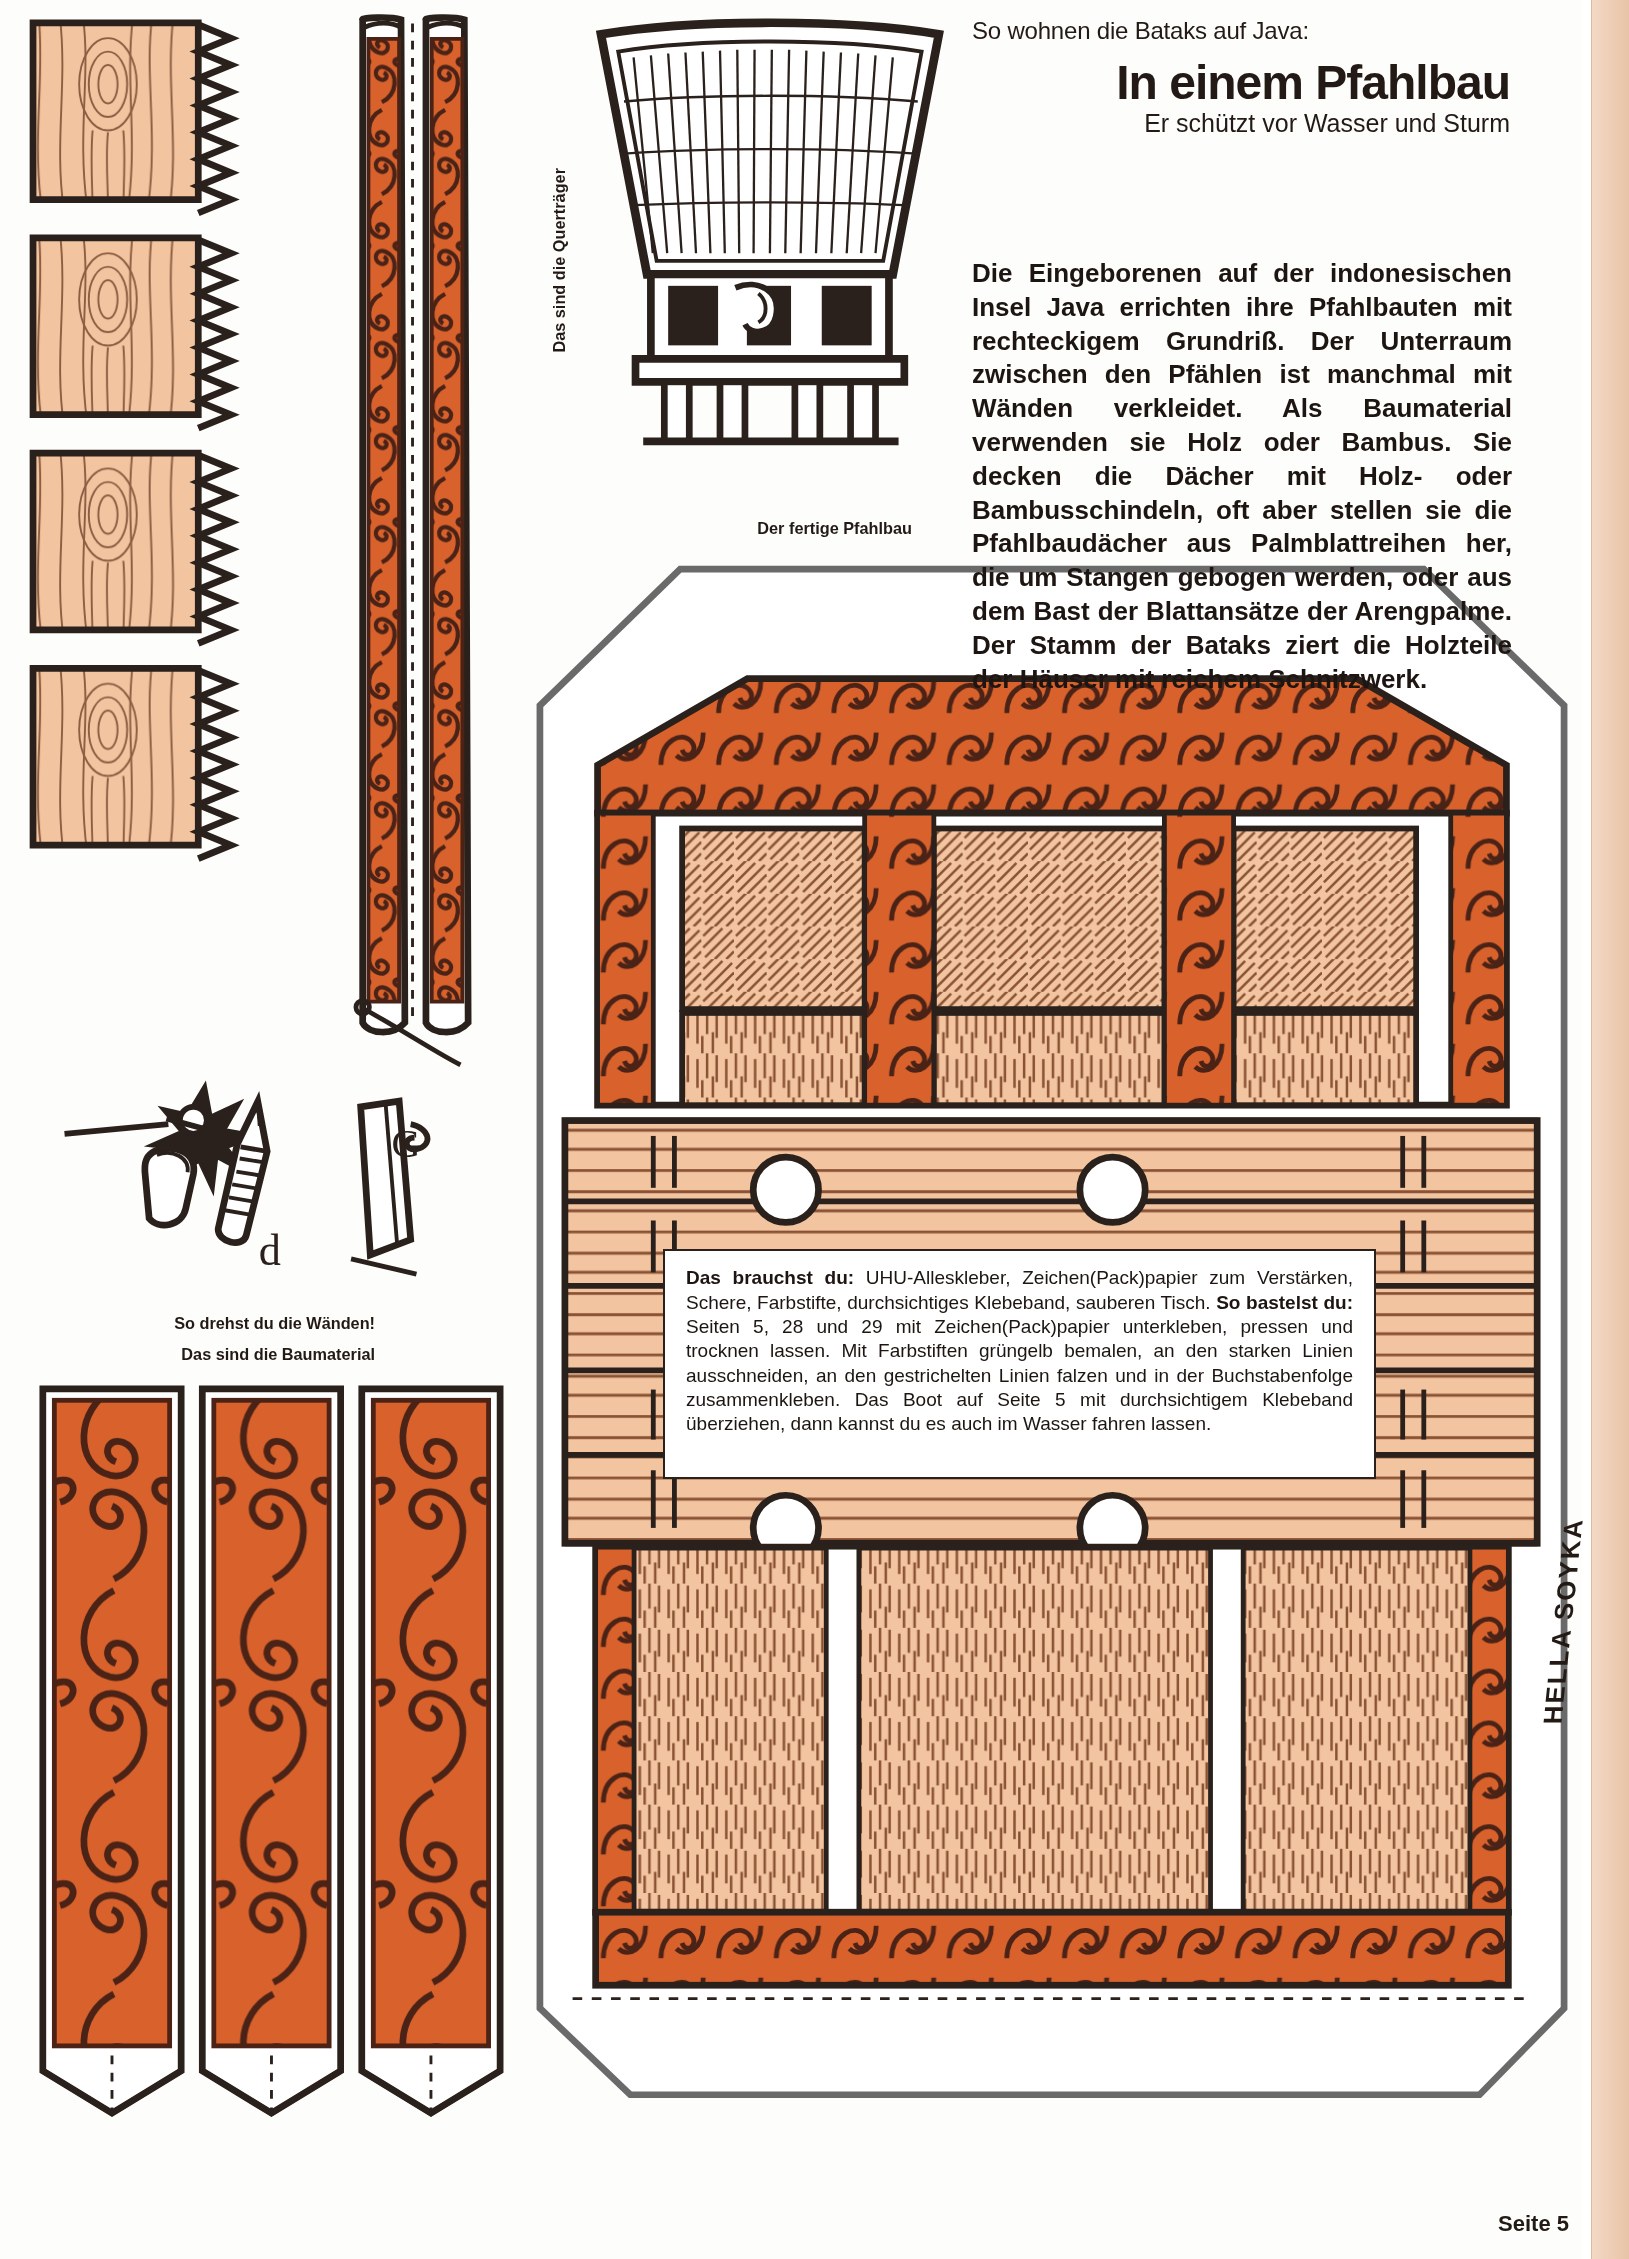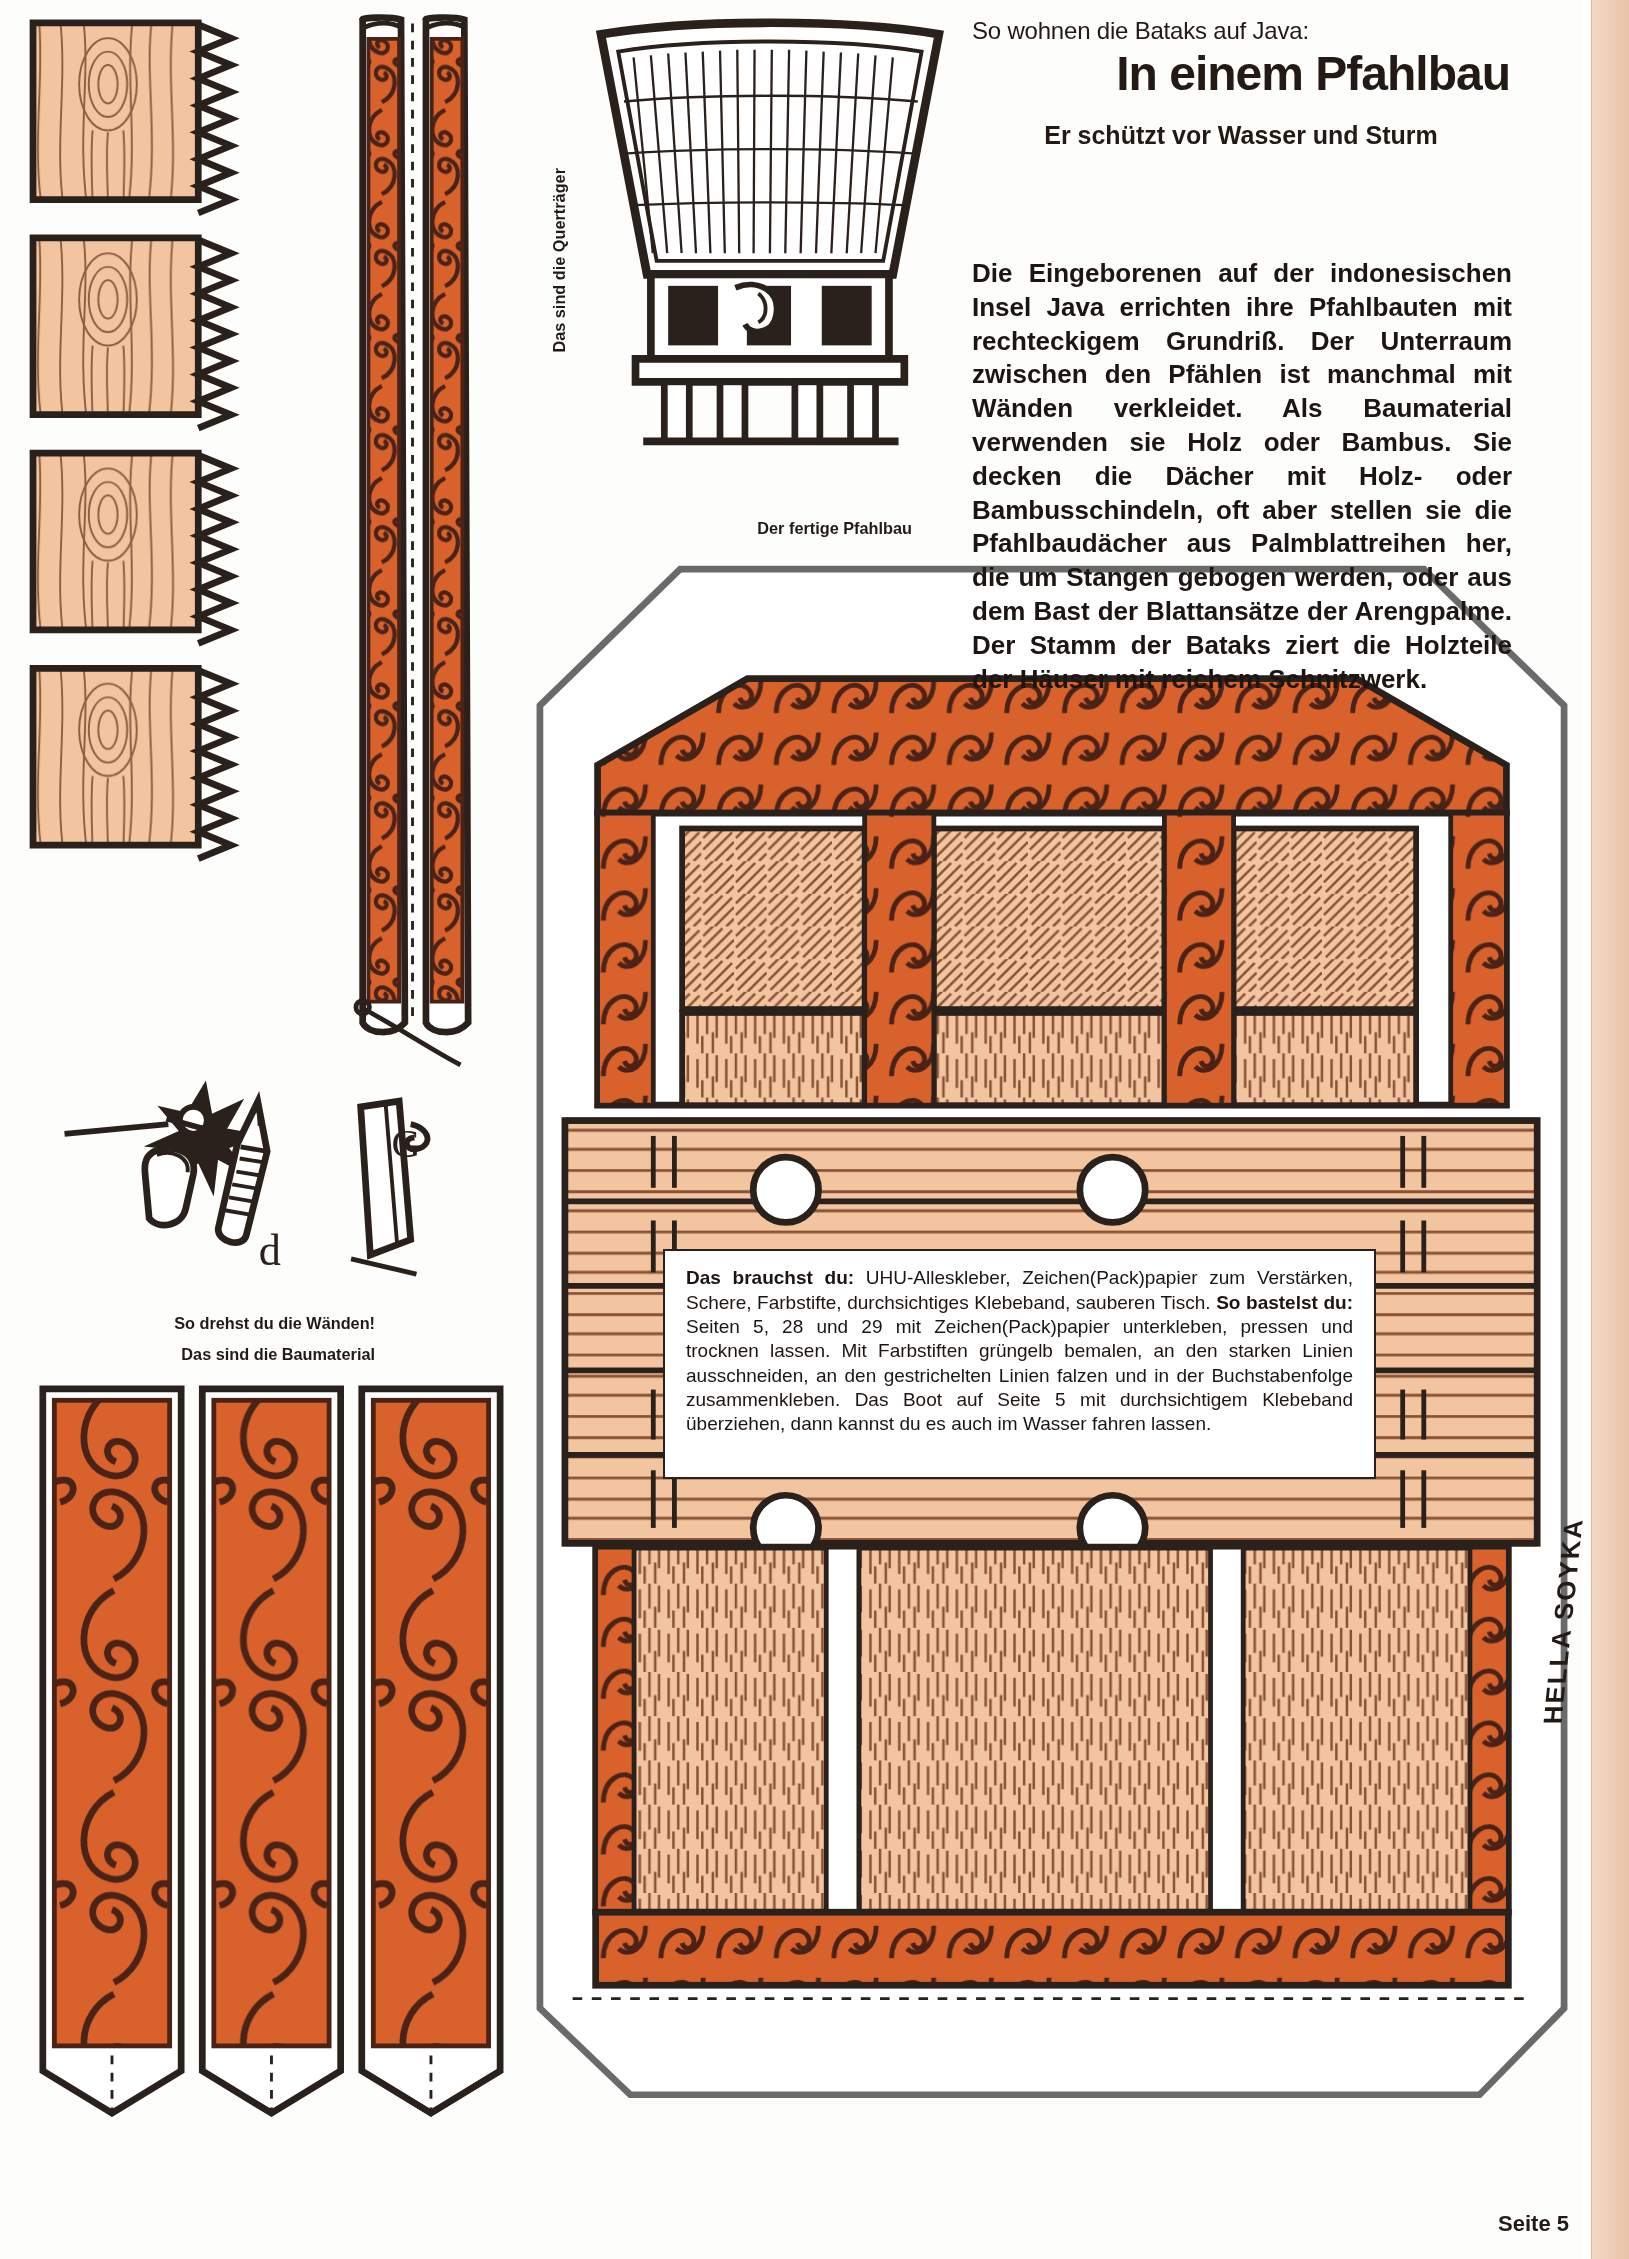--- a/index.html
+++ b/index.html
@@ -29,26 +29,26 @@
   
   .headline-block{
     position:absolute;left:972px;top:17.3px;width:538px;
   }
   .kicker{
     font-size:24px;font-weight:normal;color:#231a15;letter-spacing:-0.2px;
     text-align:left;white-space:nowrap;
   }
   .title{
     font-size:48px;font-weight:bold;color:#231a15;text-align:right;
-    letter-spacing:-1px;margin-top:4px;line-height:1.05;
+    letter-spacing:-1px;margin-top:13px;line-height:1.05;
     white-space:nowrap;
   }
   .subtitle{
-    font-size:25px;font-weight:bold;color:#231a15;text-align:center;
-    margin-top:21px;white-space:nowrap;
+    font-size:25px;font-weight:normal;color:#231a15;text-align:right;
+    white-space:nowrap;
   }
   .bodytext{
     position:absolute;left:972px;top:257px;width:540px;
     font-size:26px;font-weight:bold;color:#1d1511;
     text-align:justify;line-height:1.30;
     -moz-hyphens:none;hyphens:none;
   }
 
   
   .lbl{

